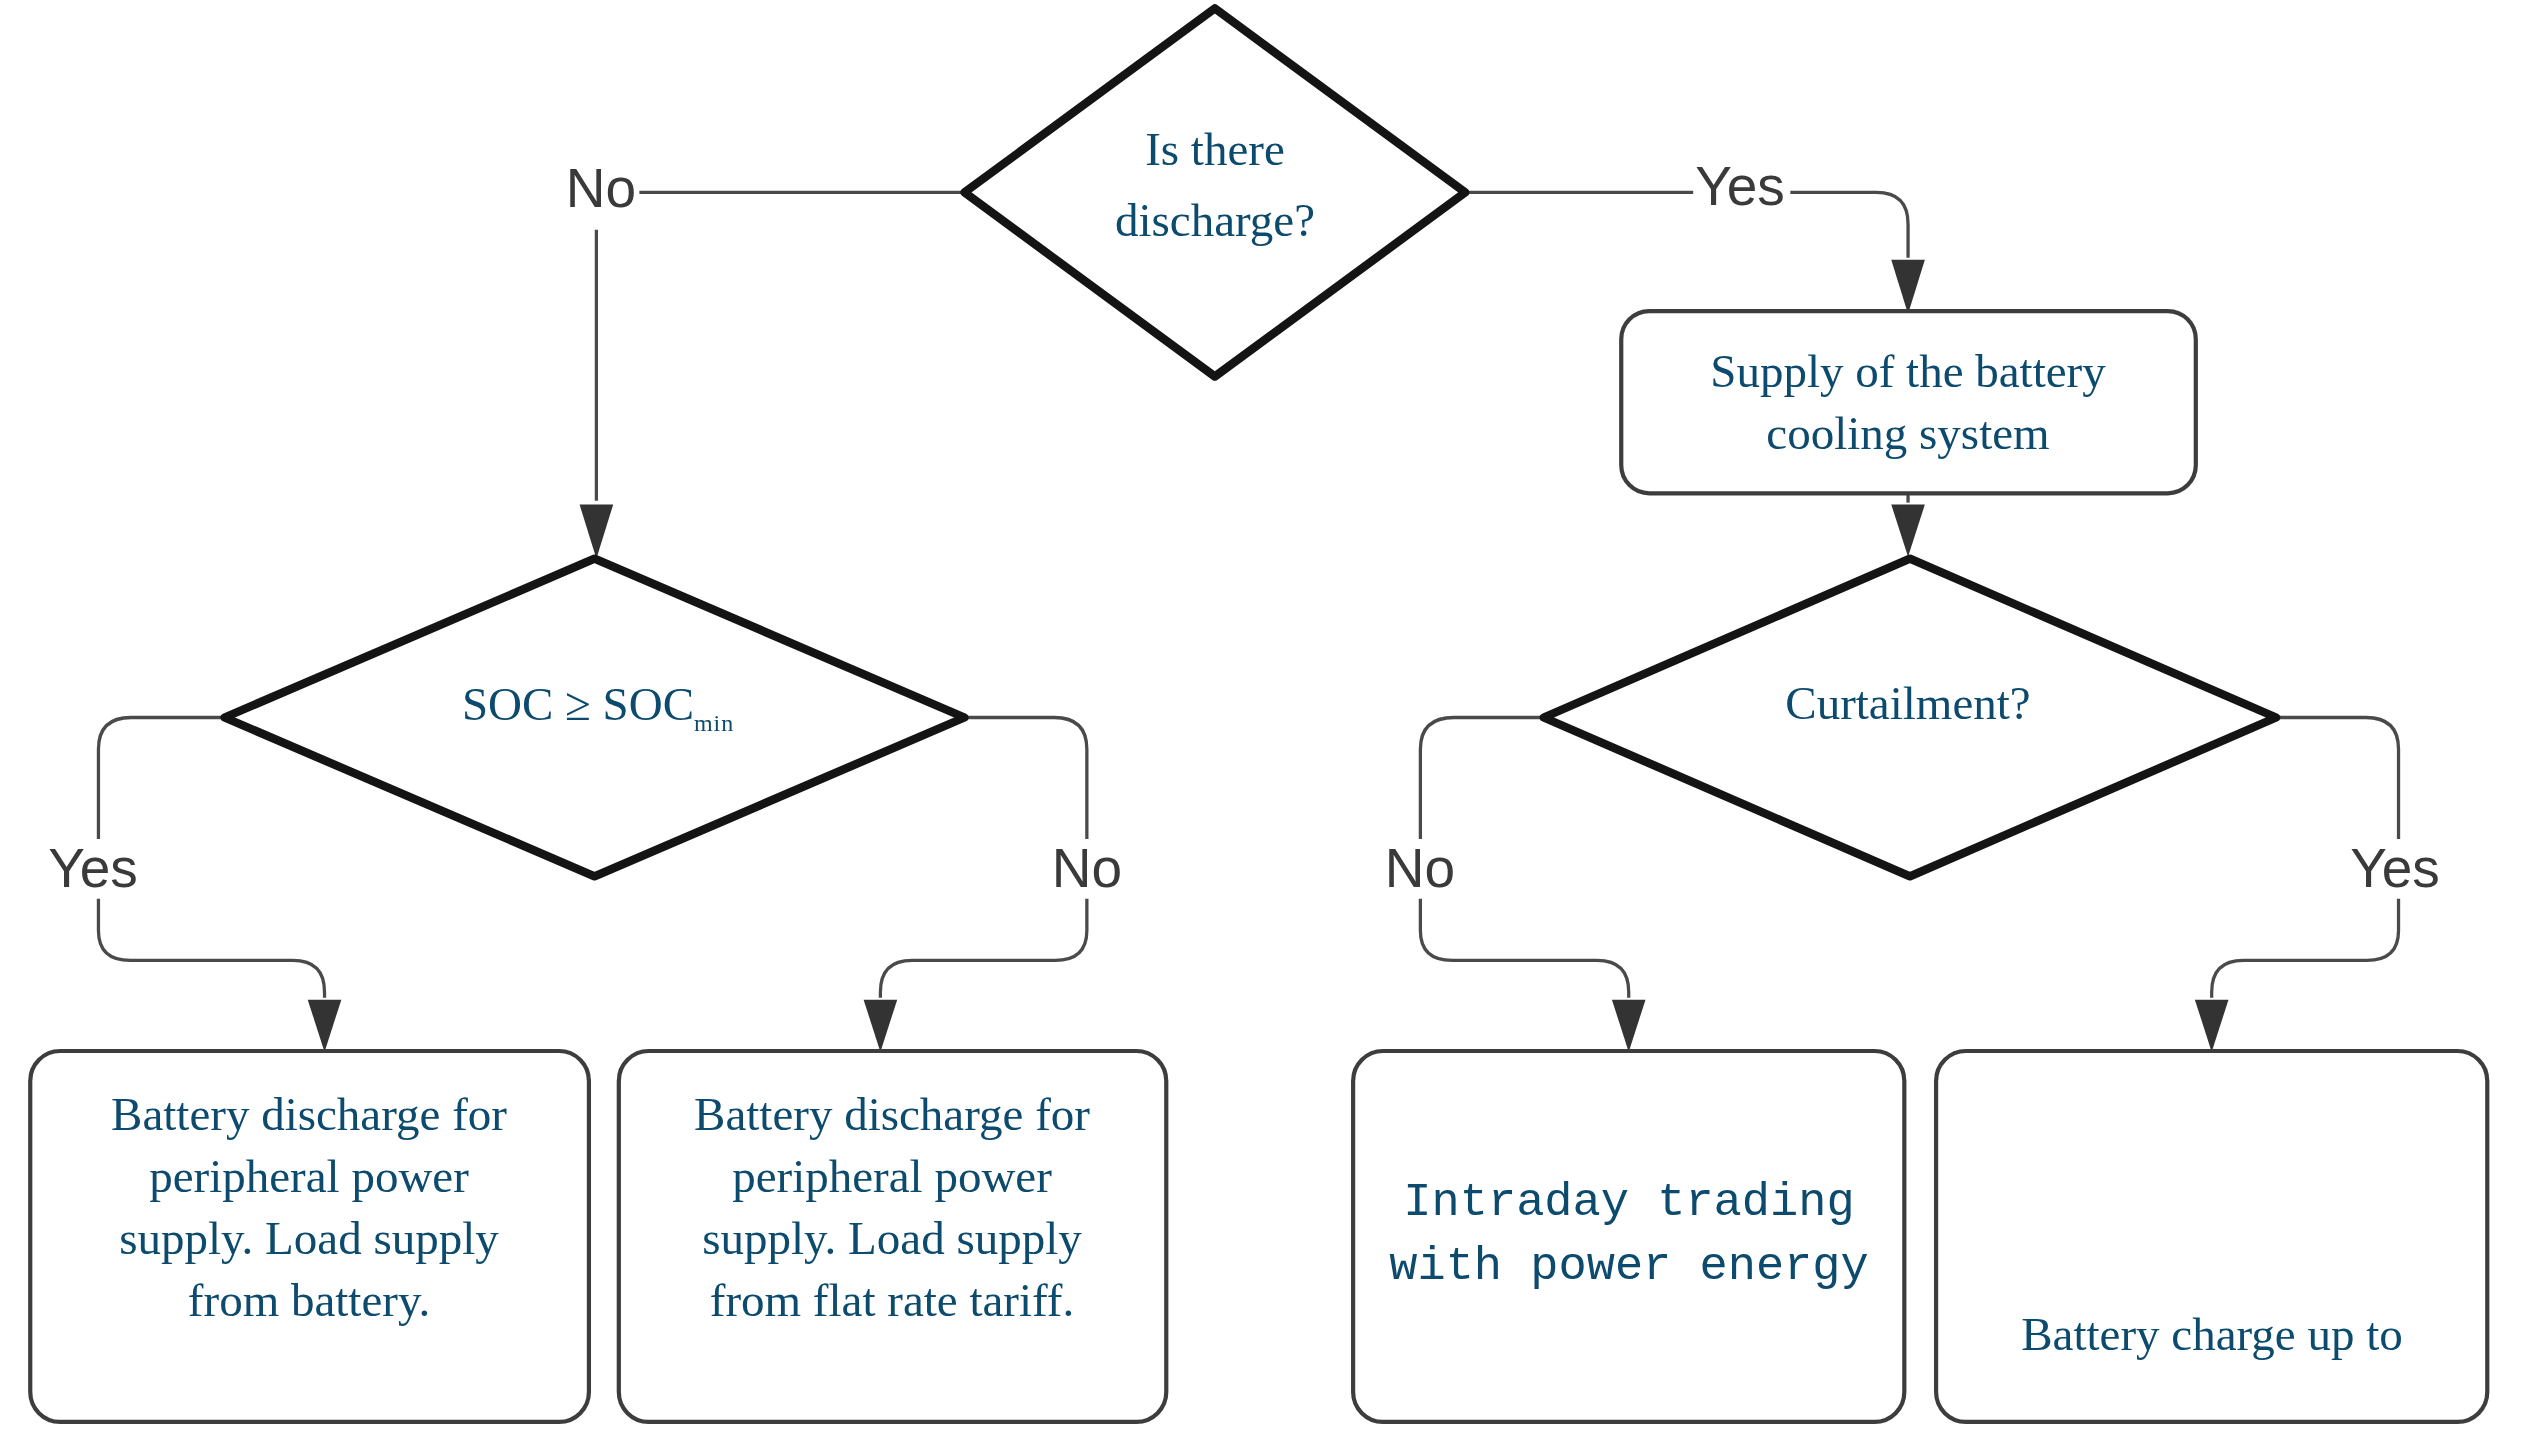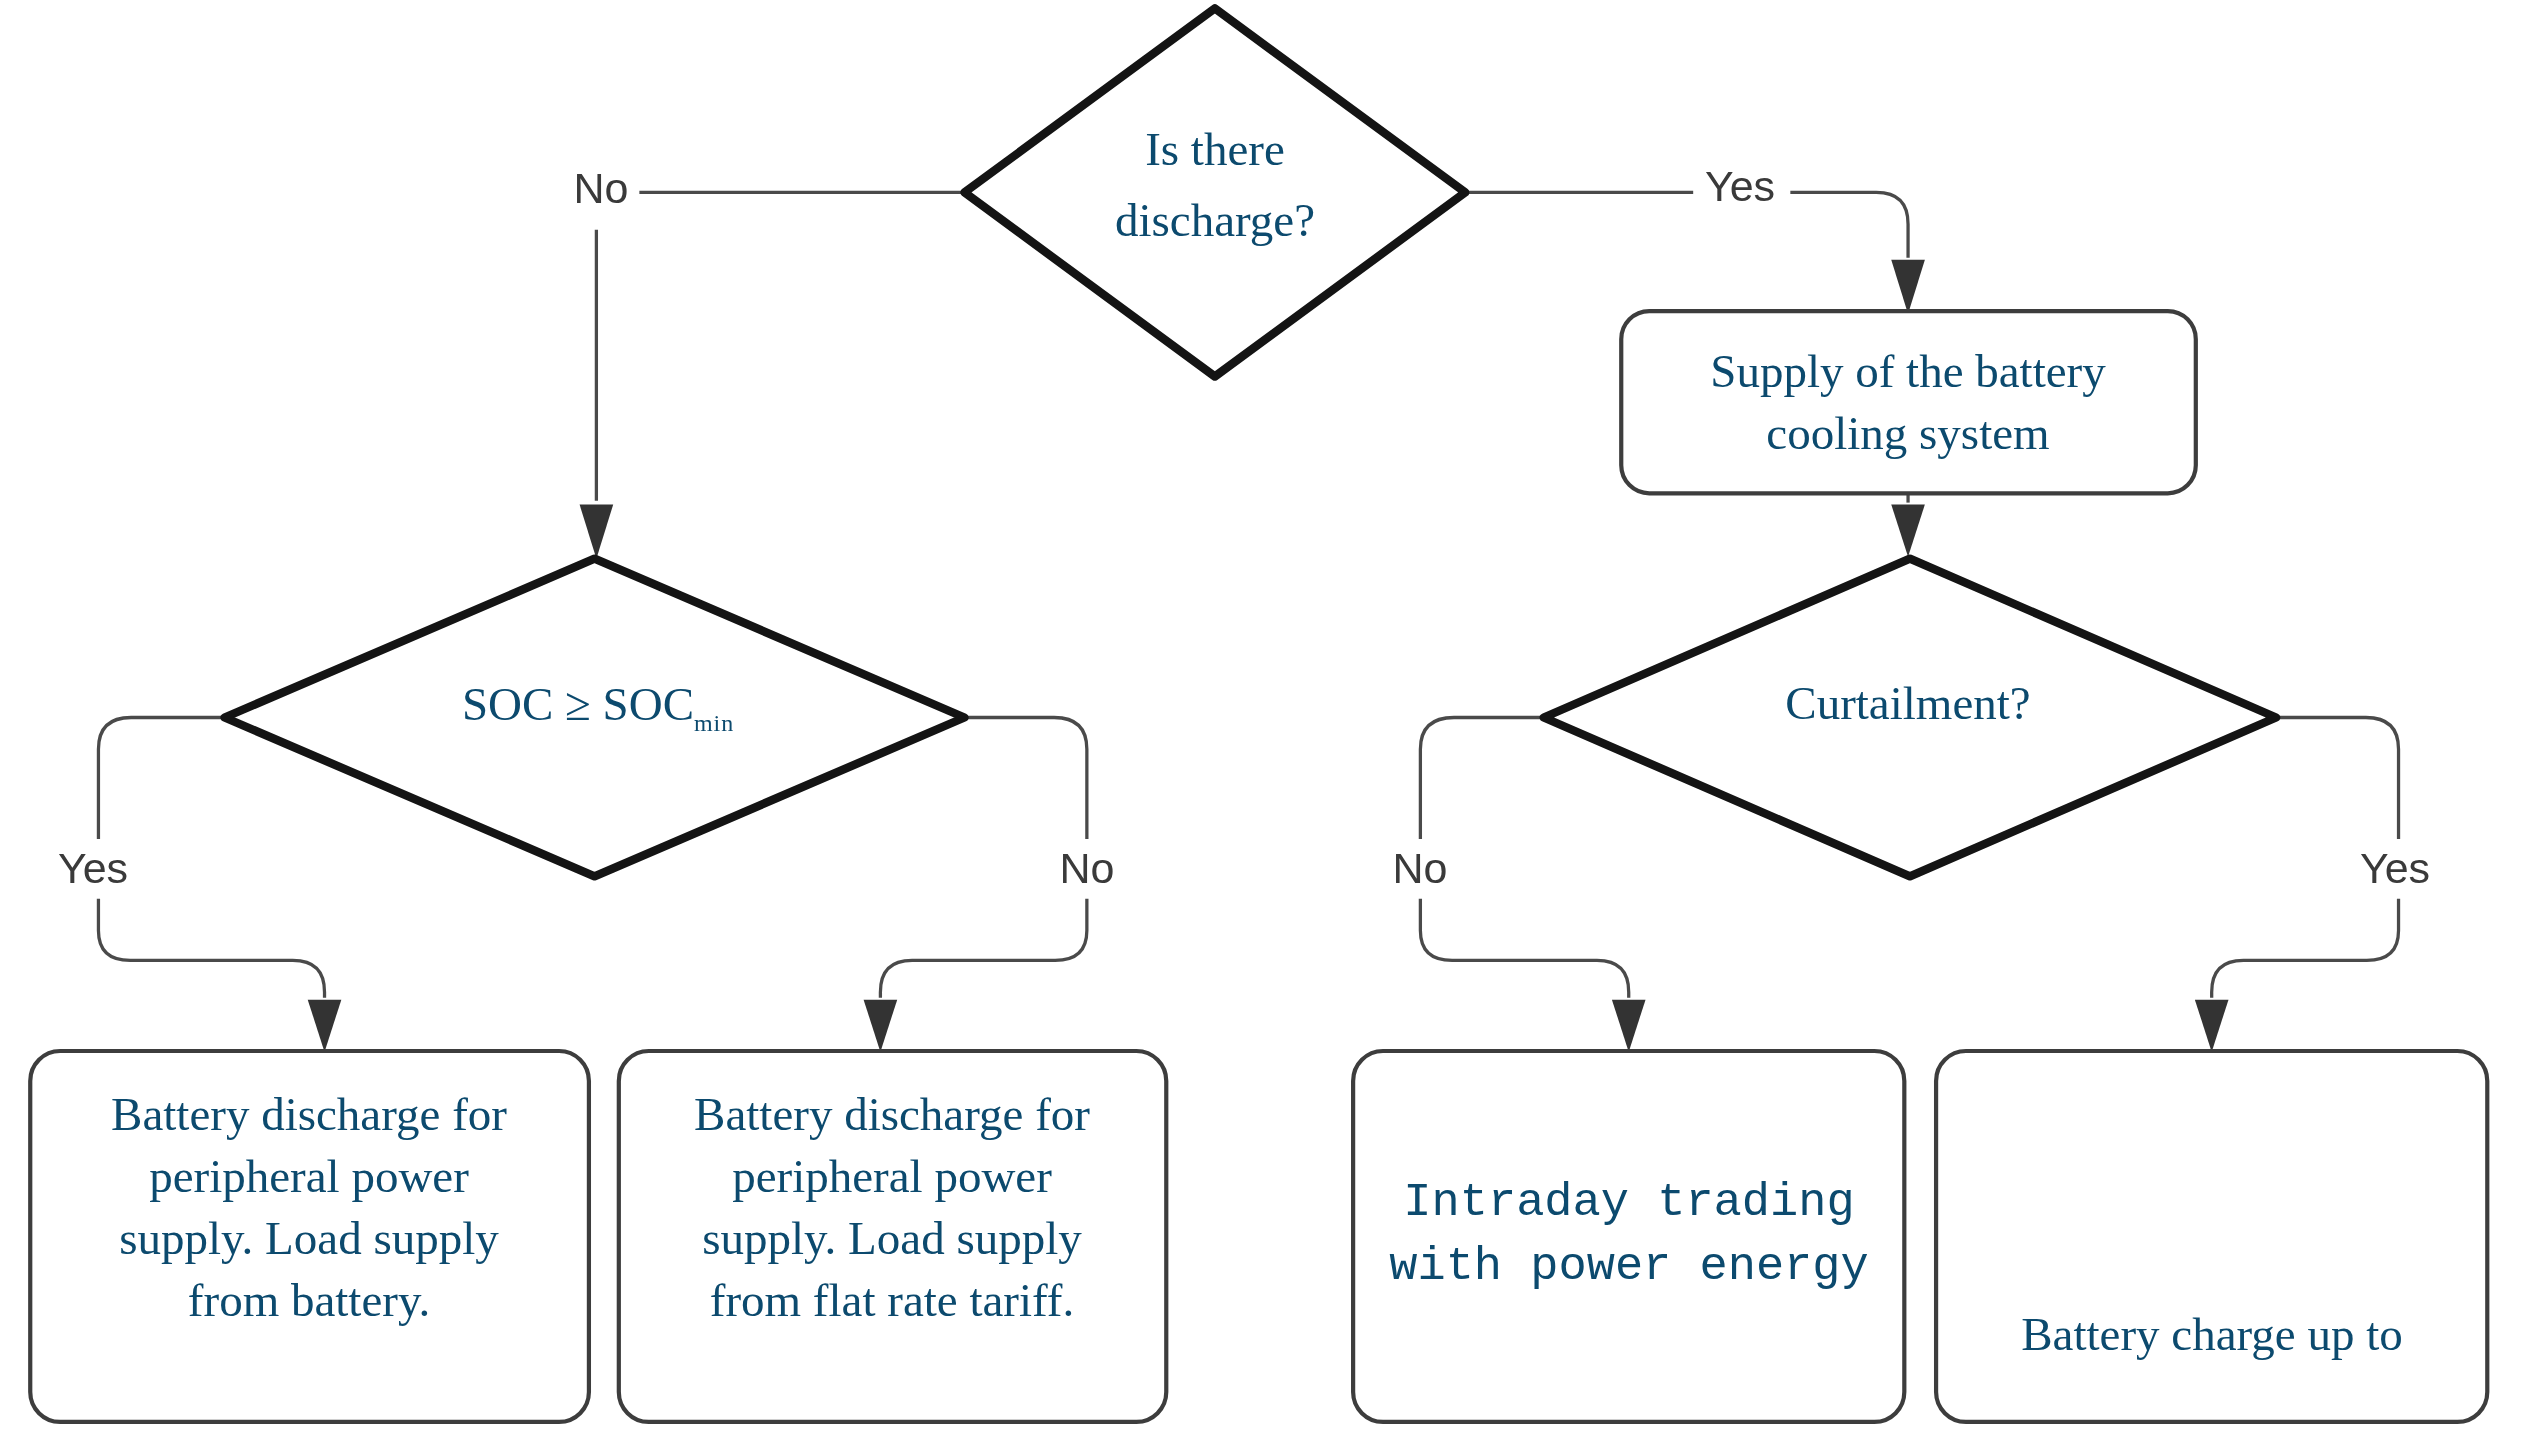--- a/index.html
+++ b/index.html
@@ -8,21 +8,21 @@
     font-family:"Liberation Serif", serif;
   }
   .canvas svg{position:absolute;left:0;top:0;width:2525px;height:1449px;}
   .label{
     position:absolute;transform:translate(-50%,-50%);
     text-align:center;color:#0c4a6e;font-size:47px;line-height:62px;white-space:nowrap;
   }
   .label.diamond-label{line-height:71px;}
   .edge-label{
     position:absolute;transform:translate(-50%,-50%);
-    font-family:"Liberation Sans", sans-serif;font-size:43px;line-height:1;
+    font-family:"Liberation Sans", sans-serif;font-size:55px;line-height:1;
     color:#3a3a3a;white-space:nowrap;text-align:left;
   }
   .soc-sub{font-size:24px;position:relative;top:11.2px;letter-spacing:0.9px;}
   .shape{fill:#ffffff;stroke:#141414;stroke-width:9;stroke-linejoin:round;}
   .box{fill:#ffffff;stroke:#3d3d3d;stroke-width:4.5;}
   .connector{fill:none;stroke:#4a4a4a;stroke-width:3.5;}
   .arrowhead{fill:#333333;stroke:none;}
 </style>
 </head>
 <body>

